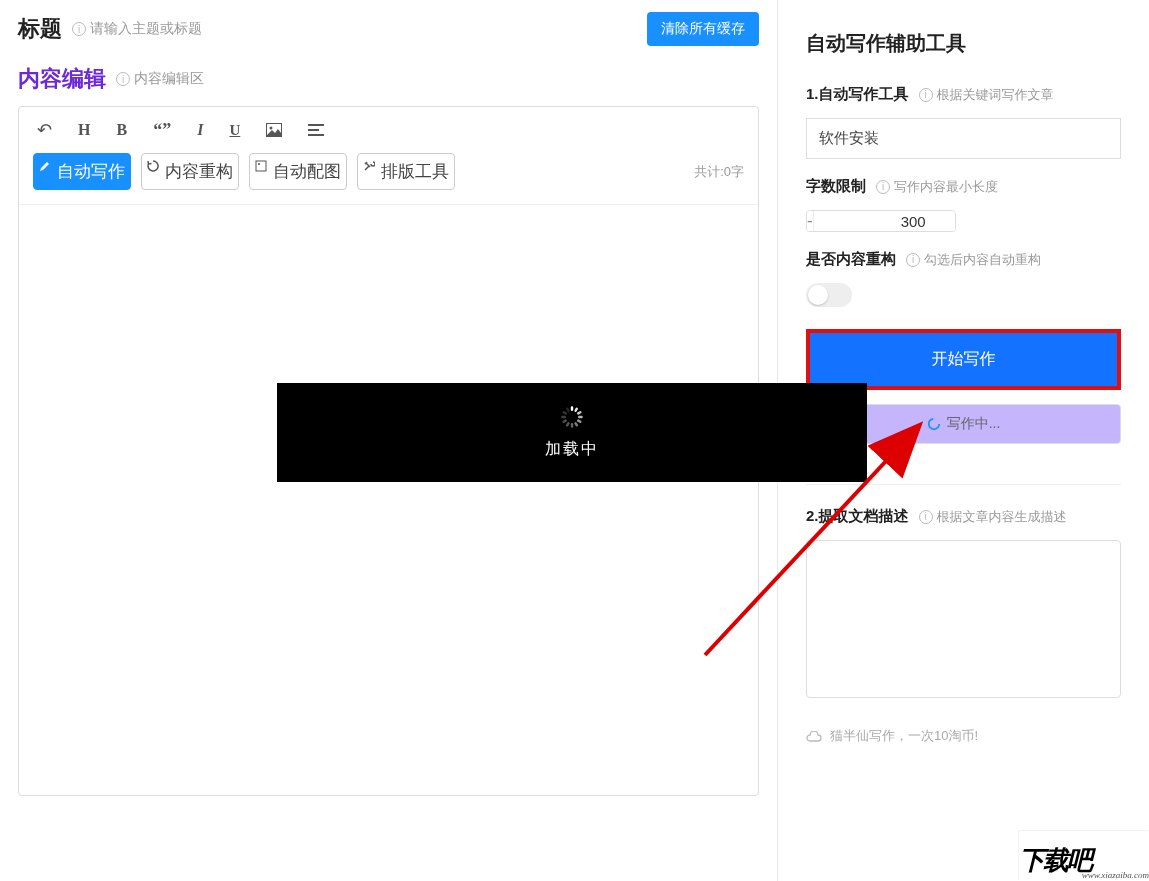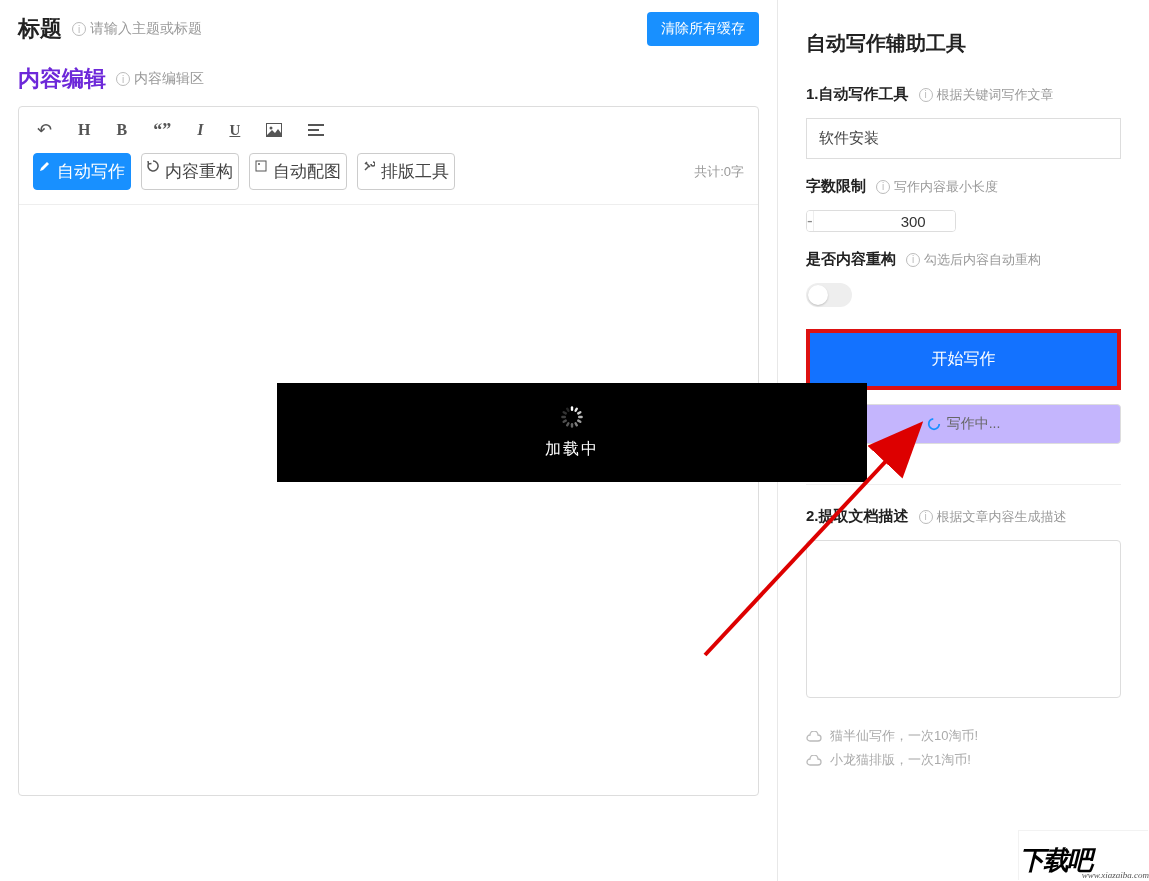--- a/index.html
+++ b/index.html
@@ -272,28 +272,20 @@
     <textarea class="desc-area" style=""></textarea>
 
 
     <div class="price-line">
       <span class="cloud-ico">
         <svg width="16" height="11" viewBox="0 0 16 11">
             <path d="M4 10 A3 3 0 0 1 4 4 A4 4 0 0 1 12 4 A3 3 0 0 1 12 10 Z" fill="none" stroke="#bbb" stroke-width="1.3"></path>
           </svg>
       </span>
       <span>猫半仙写作，一次10淘币!</span>
-    </div>
-    <div class="price-line">
-      <span class="cloud-ico">
-        <svg width="16" height="11" viewBox="0 0 16 11">
-            <path d="M4 10 A3 3 0 0 1 4 4 A4 4 0 0 1 12 4 A3 3 0 0 1 12 10 Z" fill="none" stroke="#bbb" stroke-width="1.3"></path>
-          </svg>
-      </span>
-      <span>小龙猫排版，一次1淘币!</span>
     </div>
   </div>
 </div>
 
 <div class="loading">
   <svg class="spinner" viewBox="0 0 40 40">
     <g fill="#fff">
       <rect x="18" y="2" width="4" height="8" rx="2" opacity="1"></rect>
       <rect x="18" y="2" width="4" height="8" rx="2" opacity=".9" transform="rotate(30 20 20)"></rect>
       <rect x="18" y="2" width="4" height="8" rx="2" opacity=".8" transform="rotate(60 20 20)"></rect>

